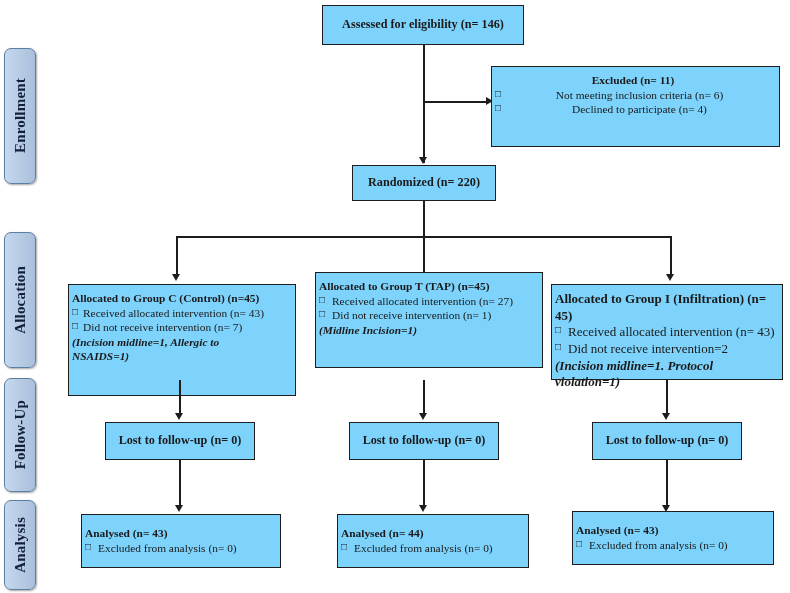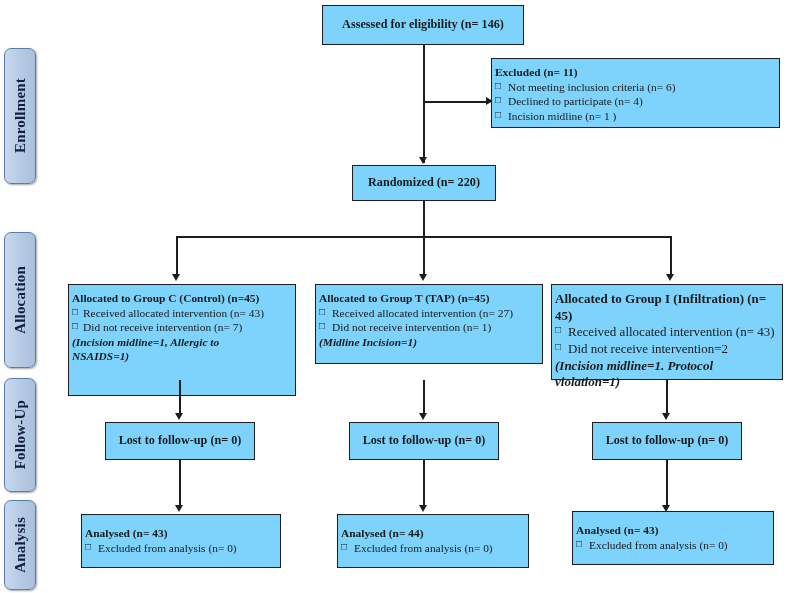--- a/index.html
+++ b/index.html
@@ -101,25 +101,24 @@
   <div class="box" style="left:322px;top:5px;width:202px;height:40px;">
     <div class="ctr">Assessed for eligibility (n= 146)</div>
   </div>
 
   <div class="ln vl" style="left:423px;top:45px;height:118px;"></div>
   <div class="arw" style="left:419px;top:157px;"></div>
 
   <div class="ln hl" style="left:423px;top:101px;width:66px;"></div>
   <div class="arw right" style="left:486px;top:97px;"></div>
 
-  <div class="box" style="left:491px;top:58px;width:289px;height:70px;">
+  <div class="box" style="left:491px;top:66px;width:289px;height:81px;text-align:center;">
     <div class="hd">Excluded (n= 11)</div>
     <div class="li">Not meeting inclusion criteria (n= 6)</div>
     <div class="li">Declined to participate (n= 4)</div>
-    <div class="li">Incision midline (n= 1 )</div>
   </div>
 
   <div class="box" style="left:352px;top:165px;width:144px;height:36px;">
     <div class="ctr">Randomized (n= 220)</div>
   </div>
 
   <div class="ln vl" style="left:423px;top:201px;height:35px;"></div>
   <div class="ln hl" style="left:176px;top:236px;width:495px;"></div>
 
   <div class="ln vl" style="left:176px;top:236px;height:41px;"></div>
@@ -132,21 +131,21 @@
   <div class="arw" style="left:666px;top:274px;"></div>
 
   <div class="box" style="left:68px;top:284px;width:228px;height:112px;">
     <div class="hd">Allocated to Group C (Control) (n=45)</div>
     <div class="li tight">Received allocated intervention (n= 43)</div>
     <div class="li tight">Did not receive intervention (n= 7)</div>
     <div class="note">(Incision midline=1, Allergic to</div>
     <div class="note">NSAIDS=1)</div>
   </div>
 
-  <div class="box" style="left:315px;top:284px;width:228px;height:80px;">
+  <div class="box" style="left:315px;top:272px;width:228px;height:96px;">
     <div class="hd">Allocated to Group T (TAP) (n=45)</div>
     <div class="li">Received allocated intervention (n= 27)</div>
     <div class="li">Did not receive intervention (n= 1)</div>
     <div class="note">(Midline Incision=1)</div>
   </div>
 
   <div class="box" style="left:551px;top:284px;width:232px;height:96px;font-size:13px;">
     <div class="hd">Allocated to Group I (Infiltration) (n=</div>
     <div class="hd">45)</div>
     <div class="li">Received allocated intervention (n= 43)</div>

